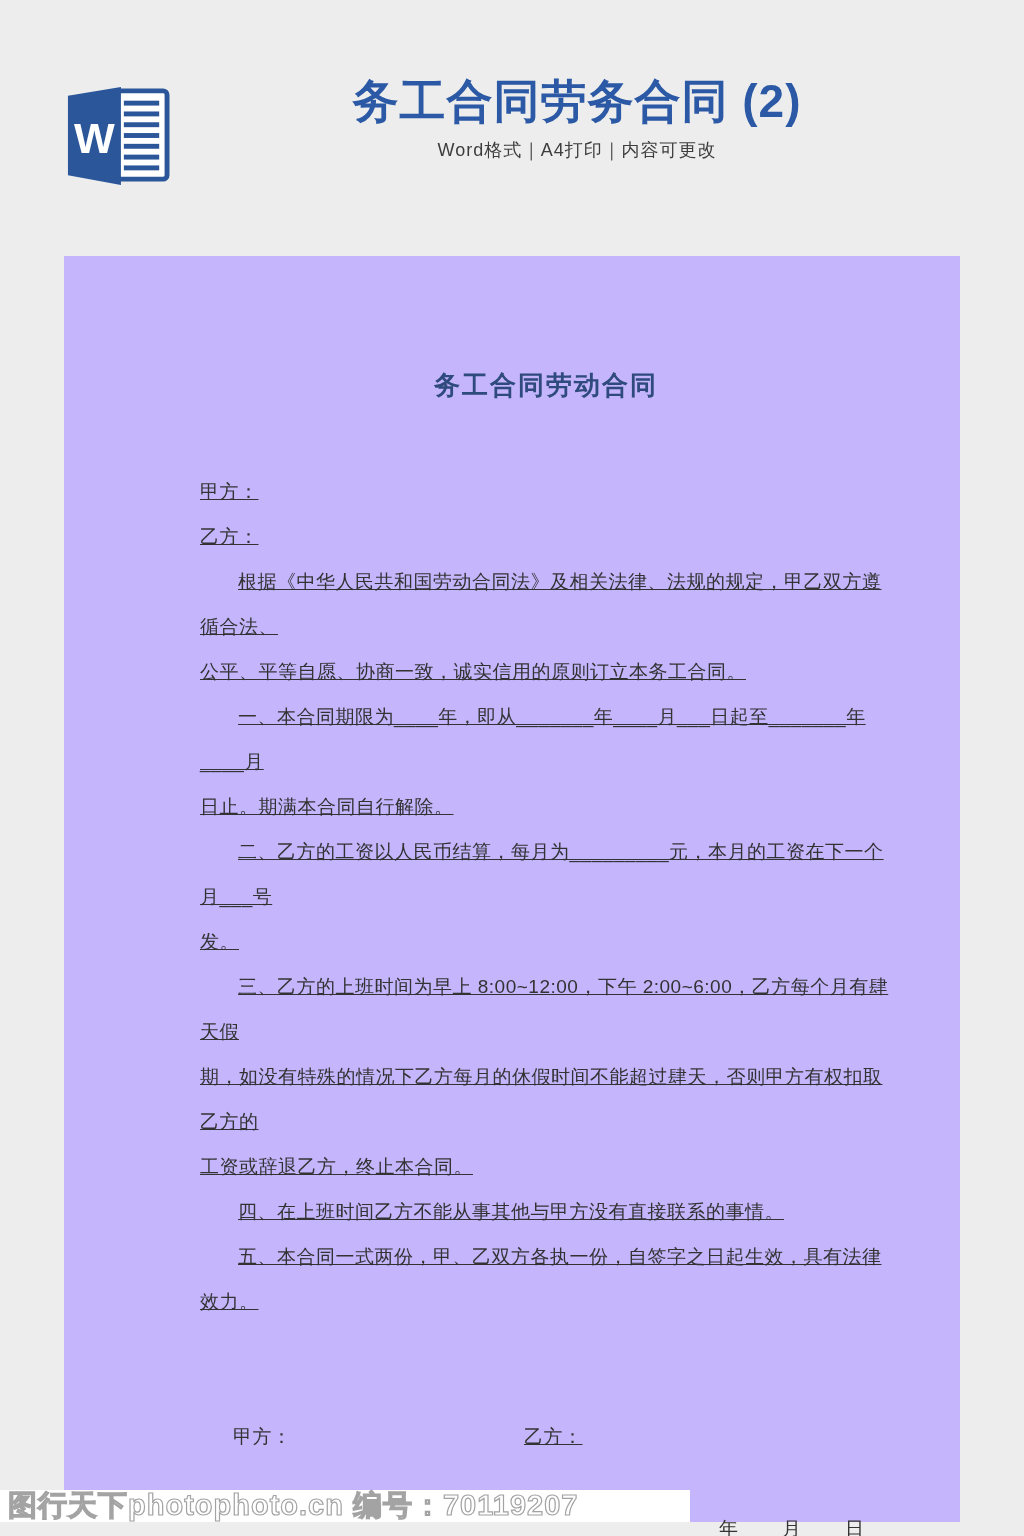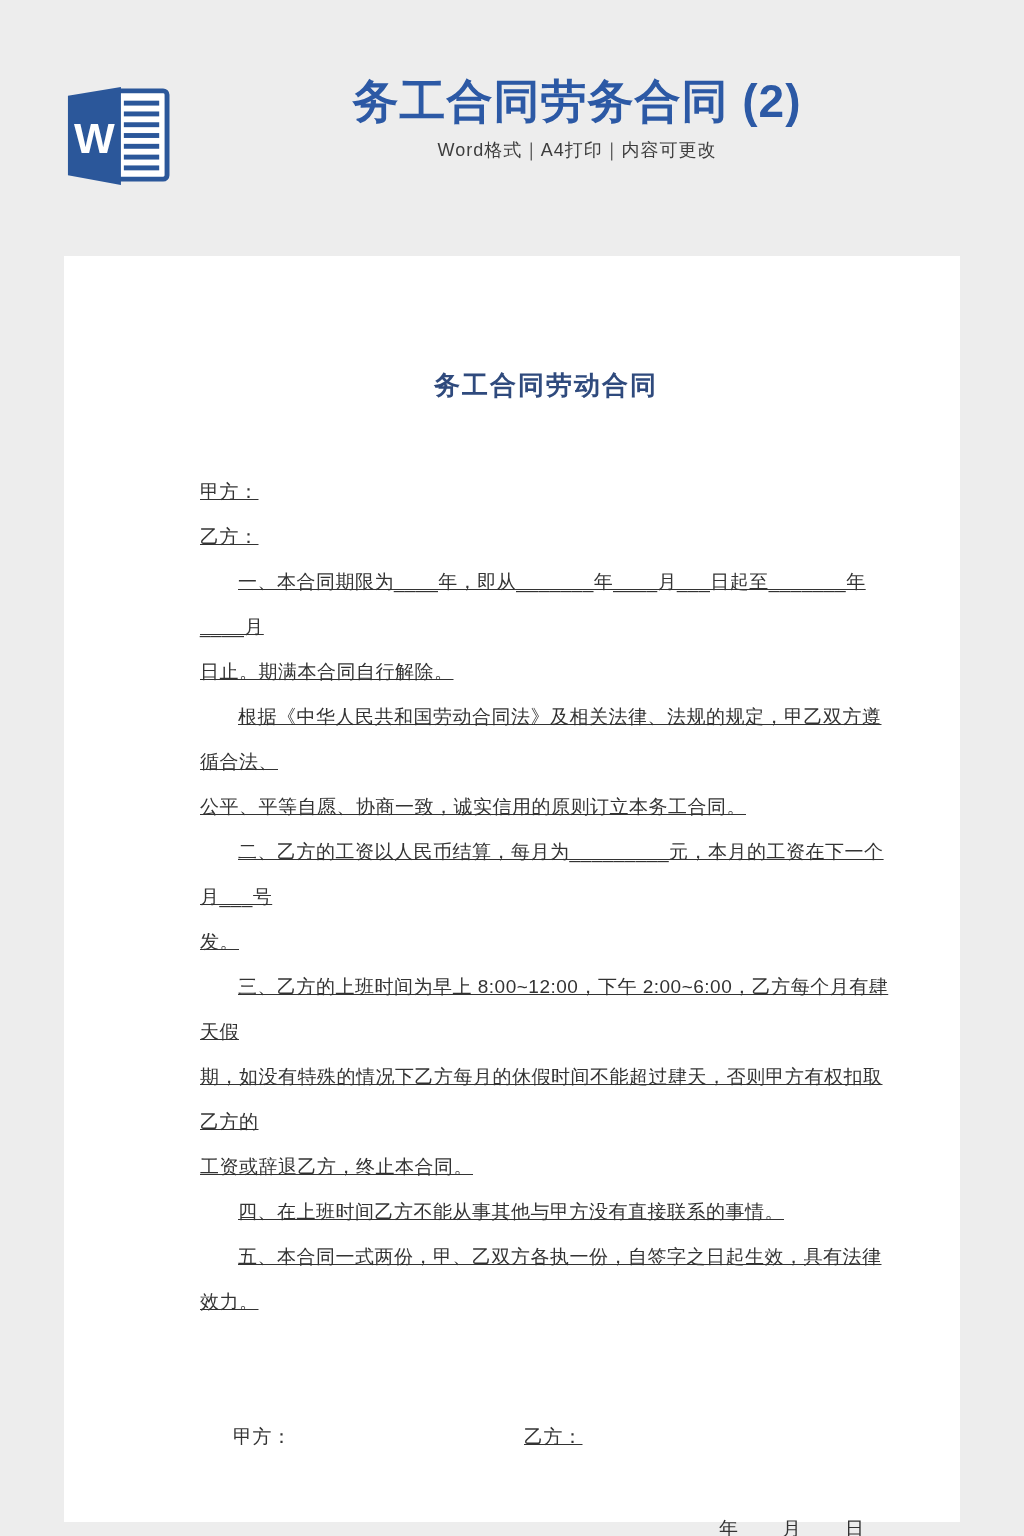--- a/index.html
+++ b/index.html
@@ -42,21 +42,21 @@
     letter-spacing: 1px;
   }
 
   
   .doc {
     position: absolute;
     left: 64px;
     top: 256px;
     width: 896px;
     height: 1266px;
-    background: #ffffff;
+    background: #c4b5fd;
     box-sizing: border-box;
     padding: 112px 68px 0 136px;
     color: #333333;
     font-size: 19px;
   }
   .doc-title {
     margin: 0 0 66px 0;
     text-align: center;
     font-size: 26px;
     font-weight: 600;
@@ -138,34 +138,37 @@
       <div class="header-subtitle">Word格式｜A4打印｜内容可更改</div>
     </div>
   </div>
 
   <div class="doc">
     <h2 class="doc-title">务工合同劳动合同</h2>
 
     <p class="para">甲方：</p>
     <p class="para">乙方：</p>
 
+    <p class="para indent">根据《中华人民共和国劳动合同法》及相关法律、法规的规定，甲乙双方遵循合法、
+公平、平等自愿、协商一致，诚实信用的原则订立本务工合同。</p>
+
     <p class="para indent">一、本合同期限为____年，即从_______年____月___日起至_______年____月
 日止。期满本合同自行解除。</p>
-
-    <p class="para indent">根据《中华人民共和国劳动合同法》及相关法律、法规的规定，甲乙双方遵循合法、
-公平、平等自愿、协商一致，诚实信用的原则订立本务工合同。</p>
     <p class="para indent">二、乙方的工资以人民币结算，每月为_________元，本月的工资在下一个月___号
 发。</p>
     <p class="para indent">三、乙方的上班时间为早上 8:00~12:00，下午 2:00~6:00，乙方每个月有肆天假
 期，如没有特殊的情况下乙方每月的休假时间不能超过肆天，否则甲方有权扣取乙方的
 工资或辞退乙方，终止本合同。</p>
     <p class="para indent">四、在上班时间乙方不能从事其他与甲方没有直接联系的事情。</p>
     <p class="para indent">五、本合同一式两份，甲、乙双方各执一份，自签字之日起生效，具有法律效力。</p>
 
     <div class="sig-row para">
       <span class="sig-a">甲方：</span><span>乙方：</span>
     </div>
 
     <div class="date-row">年　　月　　日</div>
   </div>
 
+  <div class="watermark-bar">
+    <span class="watermark-text">图行天下photophoto.cn 编号：70119207</span>
+  </div>
 
 </div>
 
 </body></html>

